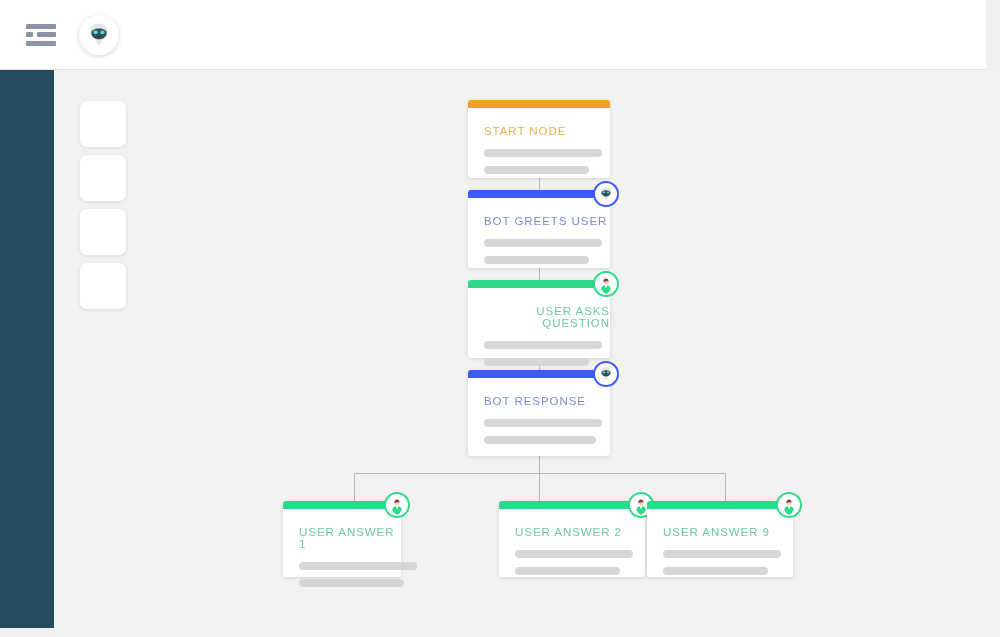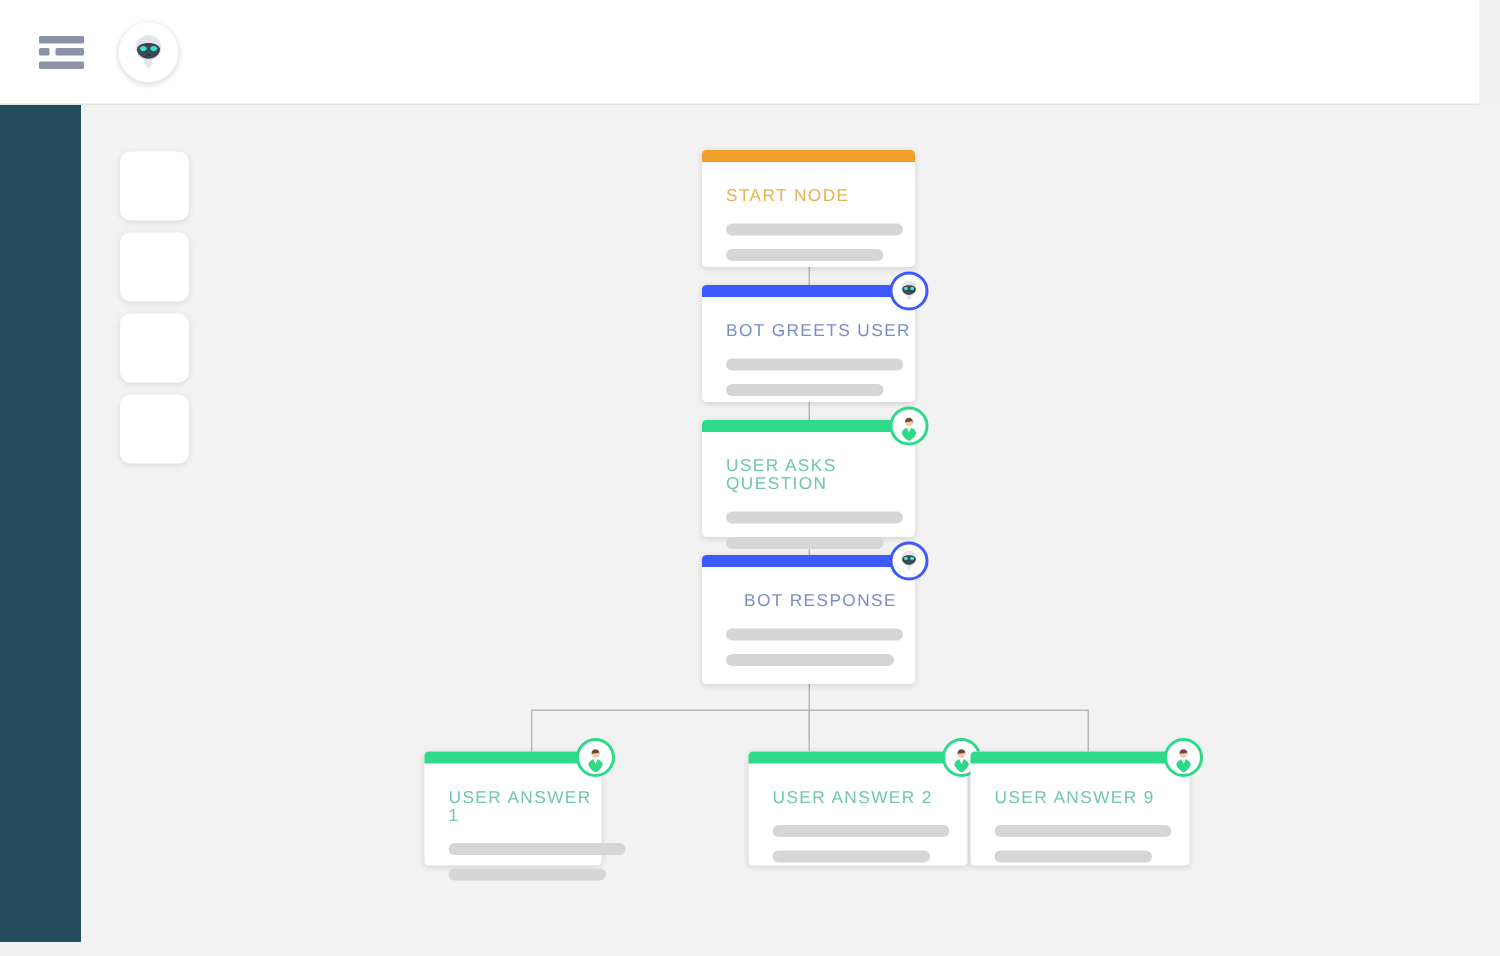--- a/index.html
+++ b/index.html
@@ -249,28 +249,28 @@
     <div class="accent" style="background:#2ed98a;"></div>
     <div class="badge user">
       <svg width="20" height="20" viewBox="0 0 34 34" aria-hidden="true">
         <circle cx="17" cy="17" r="17" fill="#ffffff"></circle>
         <path d="M17 8.5c2.5 0 4.2 1.8 4.2 4.3s-1.9 4.7-4.2 4.7-4.2-2.2-4.2-4.7 1.7-4.3 4.2-4.3z" fill="#f0c9a8"></path>
         <path d="M12.6 12.2c0-3 1.9-4.6 4.4-4.6s4.4 1.6 4.4 4.6c0 .5-.1.9-.2 1.1-.3-.5-.5-1.4-.6-2-1.4.9-3.7 1.3-6.4 1.3-.7 0-1.2.5-1.4 1.1-.1-.4-.2-1-.2-1.5z" fill="#6d4833"></path>
         <path d="M17 18.6c4.1 0 7.4 2.6 8.3 6.3A17 17 0 0 1 17 34a17 17 0 0 1-8.3-9.1c.9-3.7 4.2-6.3 8.3-6.3z" fill="#2ed98a"></path>
         <path d="M17 18.6c.9 0 1.8.1 2.6.4l-2.6 5.4-2.6-5.4c.8-.3 1.7-.4 2.6-.4z" fill="#f7f7f7"></path>
       </svg>
     </div>
-    <div class="title" style="color:#6cc9a4;">USER ASKS QUESTION</div>
-    <div class="lines">
-      <div class="ph w1"></div>
-      <div class="ph w2"></div>
-    </div>
-  </div>
-
-  <div class="node" style="left:414px; top:300px; width:142px; height:86px;text-align:center;">
+    <div class="title" style="color:#6cc9a4;text-align:right;">USER ASKS QUESTION</div>
+    <div class="lines">
+      <div class="ph w1"></div>
+      <div class="ph w2"></div>
+    </div>
+  </div>
+
+  <div class="node" style="left:414px; top:300px; width:142px; height:86px;">
     <div class="accent" style="background:#3d5afe;"></div>
     <div class="badge bot">
       <svg width="20" height="20" viewBox="0 0 34 34" aria-hidden="true">
         <path d="M17 5.5c-5 0-8.6 3.4-8.6 8.1 0 3.1 1.5 5.6 3.6 7 .9.6 1.9 1.1 2.5 1.9.5.7.9 1.7 1.1 2.6.3 1.3.7 2.4 1.4 2.4s1.1-1.1 1.4-2.4c.2-.9.6-1.9 1.1-2.6.6-.8 1.6-1.3 2.5-1.9 2.1-1.4 3.6-3.9 3.6-7 0-4.7-3.6-8.1-8.6-8.1z" fill="#e3e5e8"></path>
         <path d="M9.3 14.9c0-2.6 3.4-4.3 7.7-4.3s7.7 1.7 7.7 4.3c0 3.3-3.4 6.3-7.7 6.3s-7.7-3-7.7-6.3z" fill="#3b4a52"></path>
         <path d="M11.2 14.2c0-1 1.1-1.6 2.3-1.6s2.3.6 2.3 1.6-1.1 2-2.3 2-2.3-1-2.3-2z" fill="#3ee0d0"></path>
         <path d="M18.2 14.2c0-1 1.1-1.6 2.3-1.6s2.3.6 2.3 1.6-1.1 2-2.3 2-2.3-1-2.3-2z" fill="#3ee0d0"></path>
         <path d="M13.6 24c1 1.4 2.1 2.1 3.4 2.1s2.4-.7 3.4-2.1c-1-.6-2.1-.9-3.4-.9s-2.4.3-3.4.9z" fill="#e3e5e8"></path>
       </svg>
     </div>

